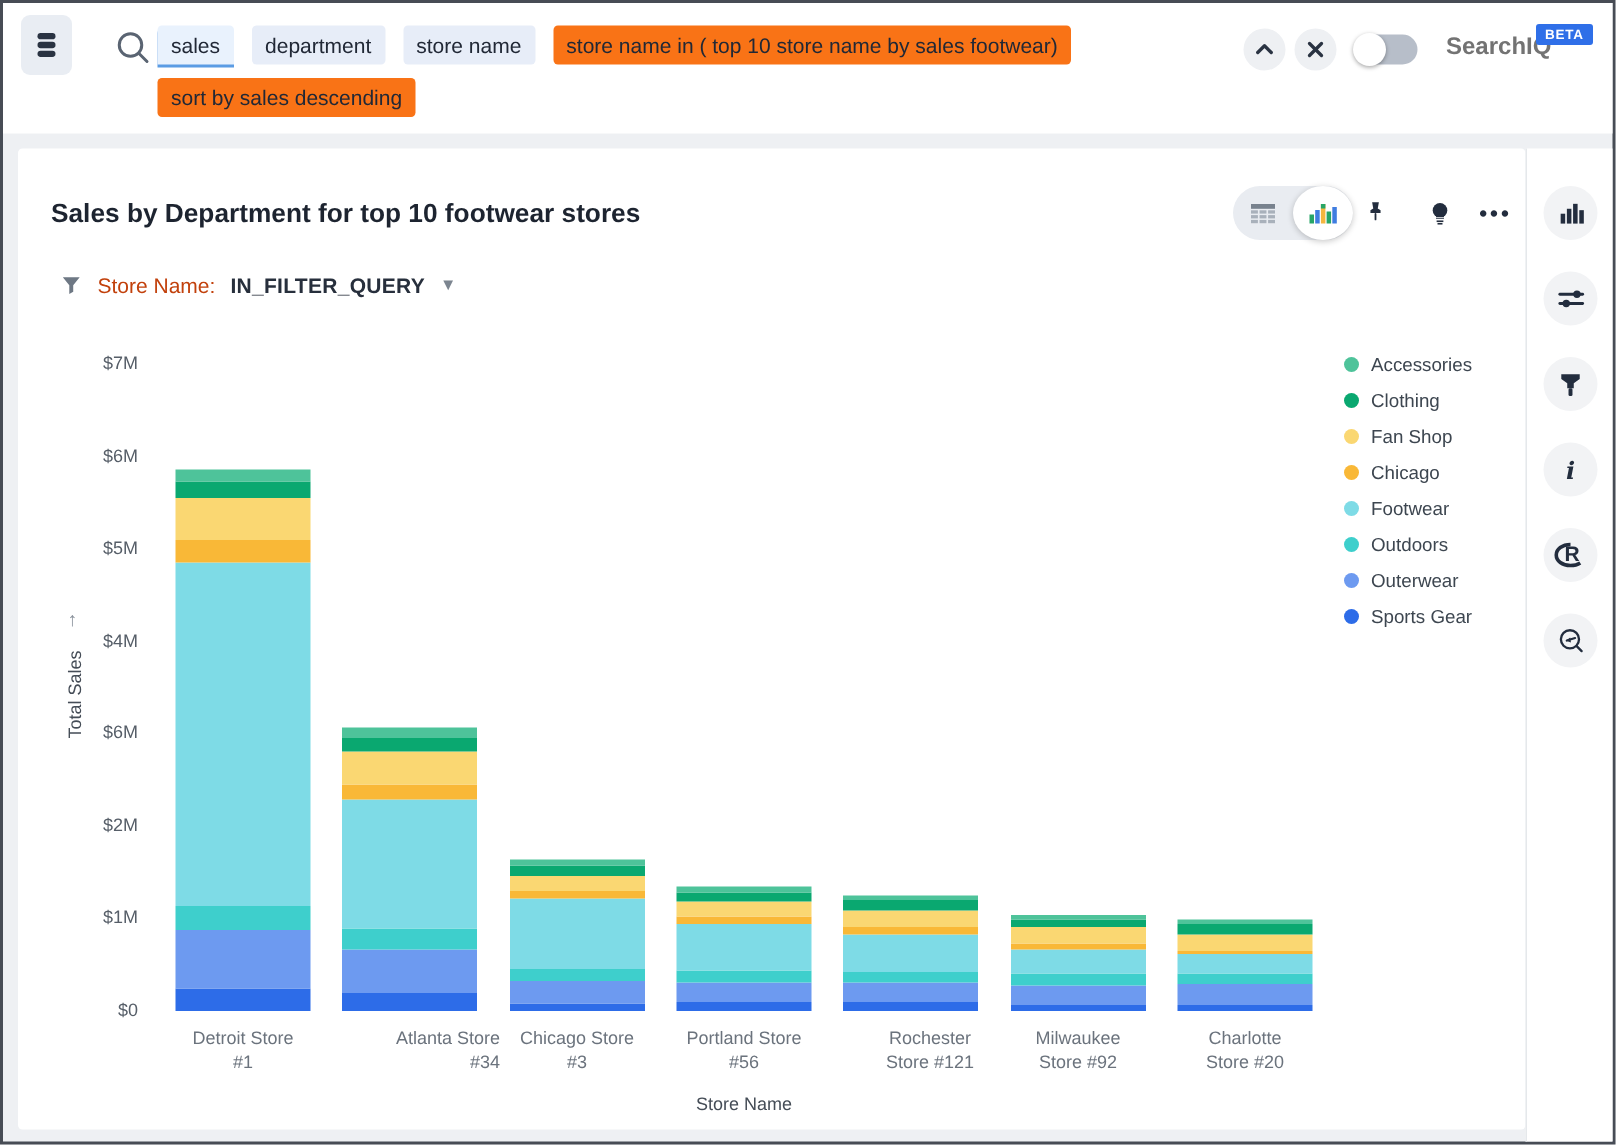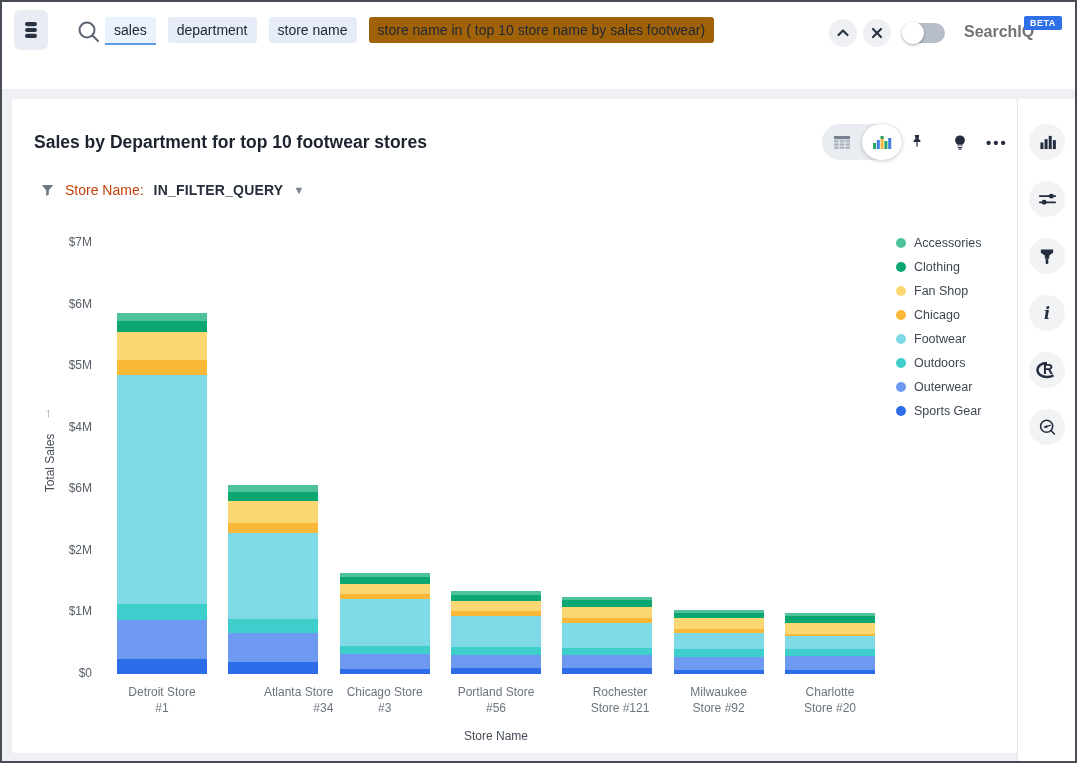--- a/index.html
+++ b/index.html
@@ -14,21 +14,21 @@
   .topbar { position:absolute; left:0; top:0; width:1073px; height:87px; background:#fff; }
   .dsbtn { position:absolute; left:12px; top:8px; width:34px; height:40px; border-radius:6px;
            background:#e9edf3; display:flex; align-items:center; justify-content:center; cursor:pointer; }
   .searchglyph { position:absolute; left:74px; top:17px; }
   .tokenarea { position:absolute; left:103px; top:15px; width:700px; }
   .token-row { display:flex; gap:12px; margin-bottom:9px; }
   .token { font-size:14px; line-height:18px; padding:4px 9px; border-radius:3px; color:#212836;
            white-space:nowrap; cursor:pointer; }
   .token.active { background:#e9f2fd; box-shadow:0 2px 0 0 #5b9ce4; border-radius:3px 3px 0 0; }
   .token.column { background:#e7edf8; }
-  .token.phrase { background:#a16207; }
+  .token.phrase { background:#f97316; }
   .circlebtn { position:absolute; top:17px; width:28px; height:28px; border-radius:50%;
                background:#eef0f3; display:flex; align-items:center; justify-content:center; cursor:pointer; }
   .toggle { position:absolute; left:901px; top:21px; width:42px; height:20px; border-radius:10px;
             background:#b7bec9; cursor:pointer; }
   .toggle .knob { position:absolute; left:-1px; top:-1px; width:22px; height:22px; border-radius:50%;
                   background:#fff; box-shadow:0 1px 3px rgba(0,0,0,.35); }
   .searchiq { position:absolute; left:962px; top:21px; font-size:16px; font-weight:bold; color:#737373; }
   .beta { position:absolute; left:1022px; top:14px; background:#2f6fe8; color:#fff; font-size:9px;
           font-weight:bold; letter-spacing:.5px; padding:2px 6px; border-radius:2px; }
   
@@ -88,20 +88,23 @@
       <line x1="16.5" y1="16.5" x2="22" y2="22" stroke="#5a6472" stroke-width="2" stroke-linecap="round"></line>
     </svg>
   </div>
   <div class="tokenarea">
     <div class="token-row" id="token-row-1">
         <span class="token active">sales</span>
         <span class="token column">department</span>
         <span class="token column">store name</span>
         <span class="token phrase">store name in ( top 10 store name by sales footwear)</span>
       </div>
+    <div class="token-row" id="token-row-2">
+        <span class="token phrase">sort by sales descending</span>
+      </div>
   </div>
   <div class="circlebtn" style="left:827px;">
     <svg width="14" height="14" viewBox="0 0 14 14">
       <polyline points="2.5,9 7,4.5 11.5,9" fill="none" stroke="#2a3342" stroke-width="2.2" stroke-linecap="round" stroke-linejoin="round"></polyline>
     </svg>
   </div>
   <div class="circlebtn" style="left:861px;">
     <svg width="12" height="12" viewBox="0 0 12 12">
       <line x1="2" y1="2" x2="10" y2="10" stroke="#2a3342" stroke-width="2.2" stroke-linecap="round"></line>
       <line x1="10" y1="2" x2="2" y2="10" stroke="#2a3342" stroke-width="2.2" stroke-linecap="round"></line>

